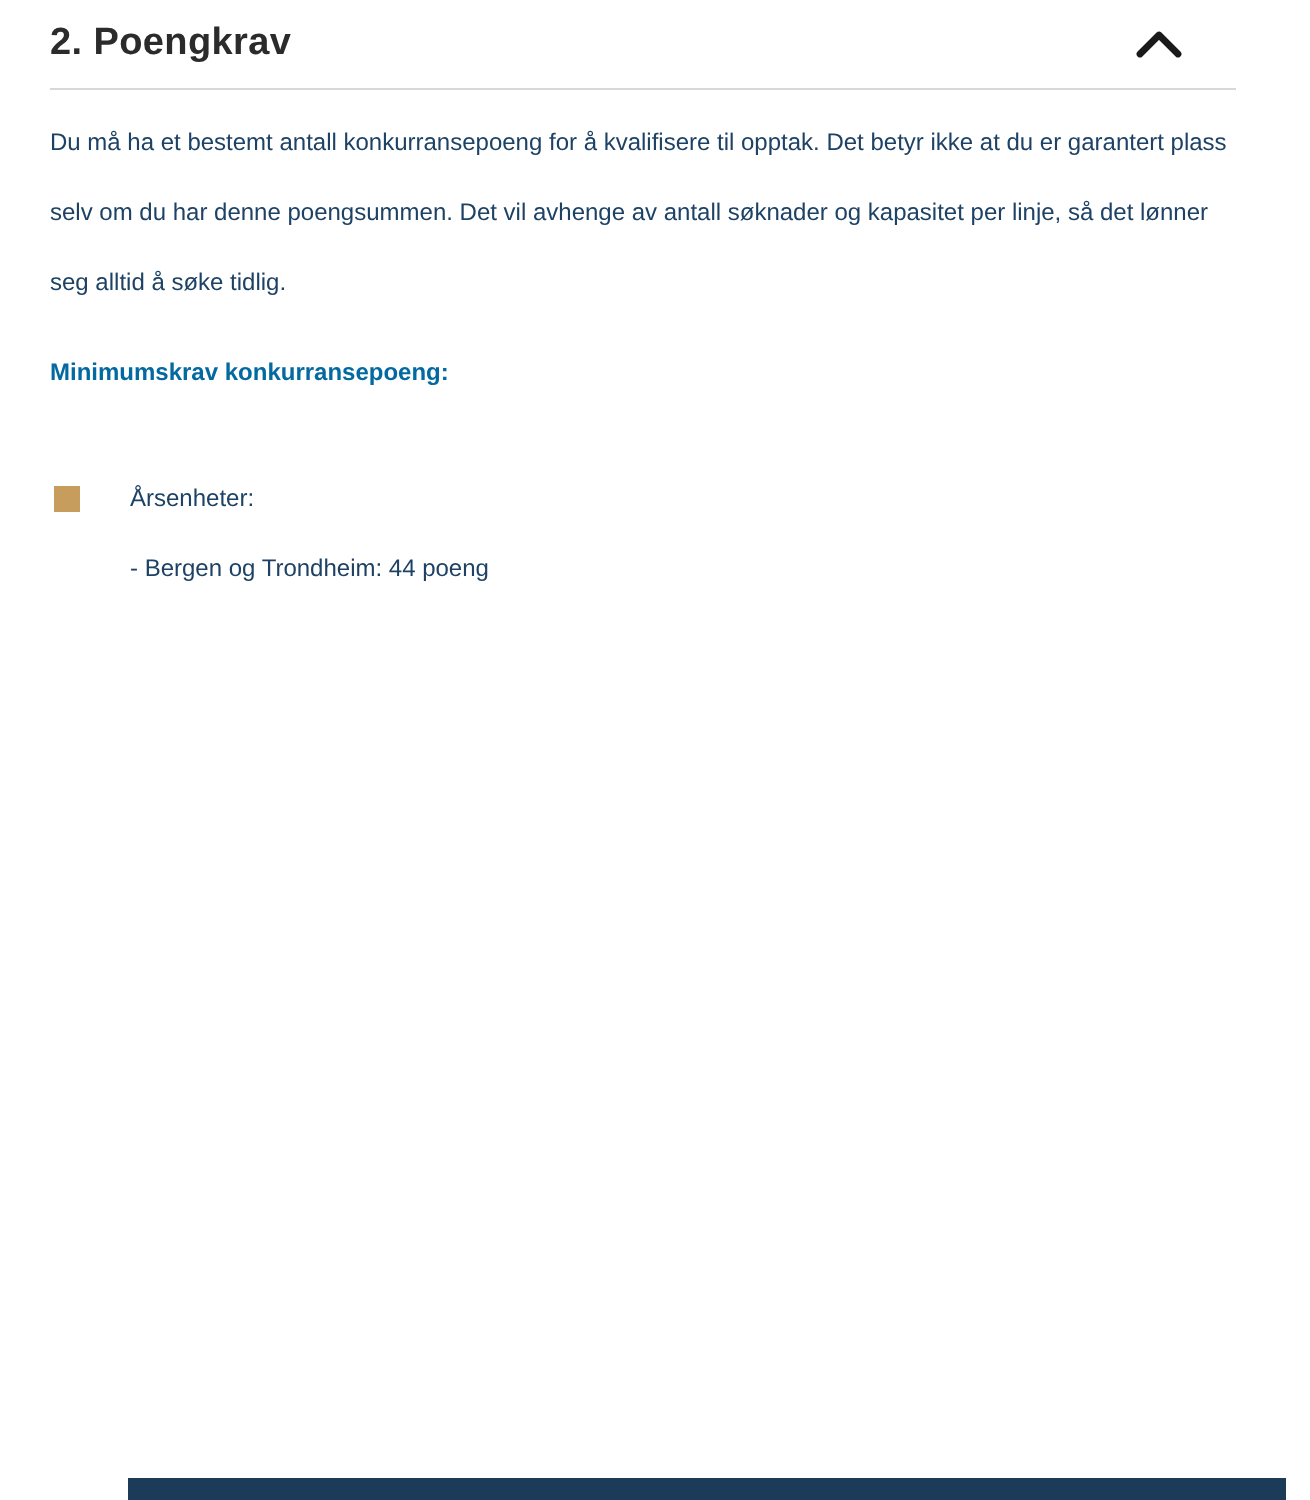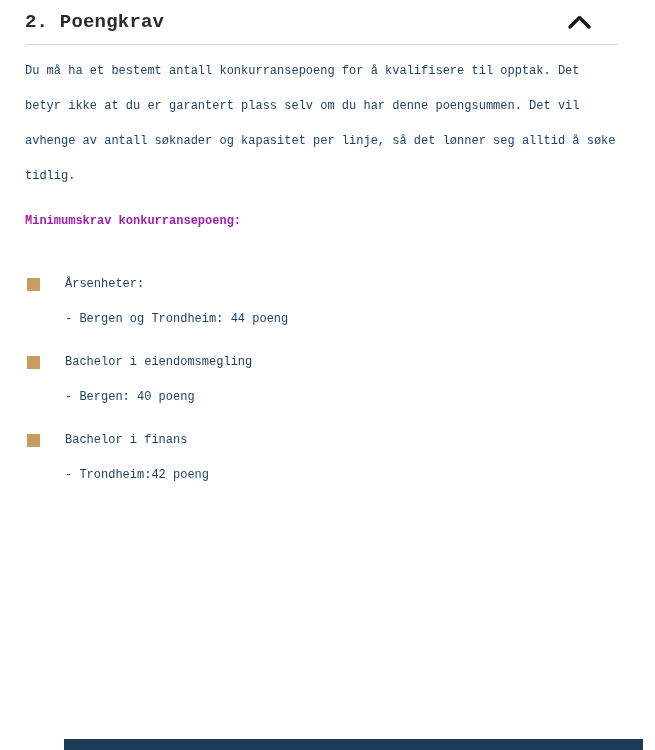--- a/index.html
+++ b/index.html
@@ -2,21 +2,21 @@
 <html><head>
 <meta charset="utf-8">
 <style>
   html, body { margin: 0; padding: 0; }
   body {
     width: 655px; height: 750px;
     background: #ffffff;
     font-family: "Liberation Sans", "DejaVu Sans", sans-serif;
     overflow: hidden;
   }
-  .page { position: relative; width: 643px; height: 750px; font-family: Liberation Mono, monospace; }
+  .page { position: relative; width: 643px; height: 750px; }
 
   
   .acc-header {
     display: flex; align-items: center; justify-content: space-between;
     padding: 9px 52px 0 25px;
     cursor: pointer;
   }
   .acc-title {
     font-size: 19px; font-weight: bold; color: #2b2b2b;
     letter-spacing: 0.2px; line-height: 26px;
@@ -27,21 +27,21 @@
 
   
   .content {
     padding: 9px 25px 0 25px;
     color: #1d4265;
     font-size: 12px; line-height: 35px;
   }
   .intro { margin: 0; max-width: 608px; }
 
   .section-heading {
-    font-weight: bold; color: #a21caf;
+    font-weight: bold; color: #0369a1;
     margin: 10px 0 28px 0;
     white-space: nowrap;
   }
 
   ul.bullets { list-style: none; margin: 0; padding: 0; }
   ul.bullets li {
     position: relative;
     padding-left: 40px;
     margin: 0 0 8px 0;
   }
@@ -93,30 +93,18 @@
         <span class="bullet-square"></span>
       </li>
       <li>
         <span class="bullet-square"></span>
         <div class="bullet-text">Årsenheter:</div>
         <div class="subline">- Bergen og Trondheim: 44 poeng</div>
       </li>
     </ul>
 
 
-    <ul class="bullets">
-      <li>
-        <span class="bullet-square"></span>
-        <div class="bullet-text">Bachelor i eiendomsmegling</div>
-        <div class="subline">- Bergen: 40 poeng</div>
-      </li>
-      <li>
-        <span class="bullet-square"></span>
-        <div class="bullet-text">Bachelor i finans</div>
-        <div class="subline">- Trondheim:42 poeng</div>
-      </li>
-    </ul>
 
   </div>
 
   <div class="footer-bar"></div>
 
 </div>
 
 </body></html>

